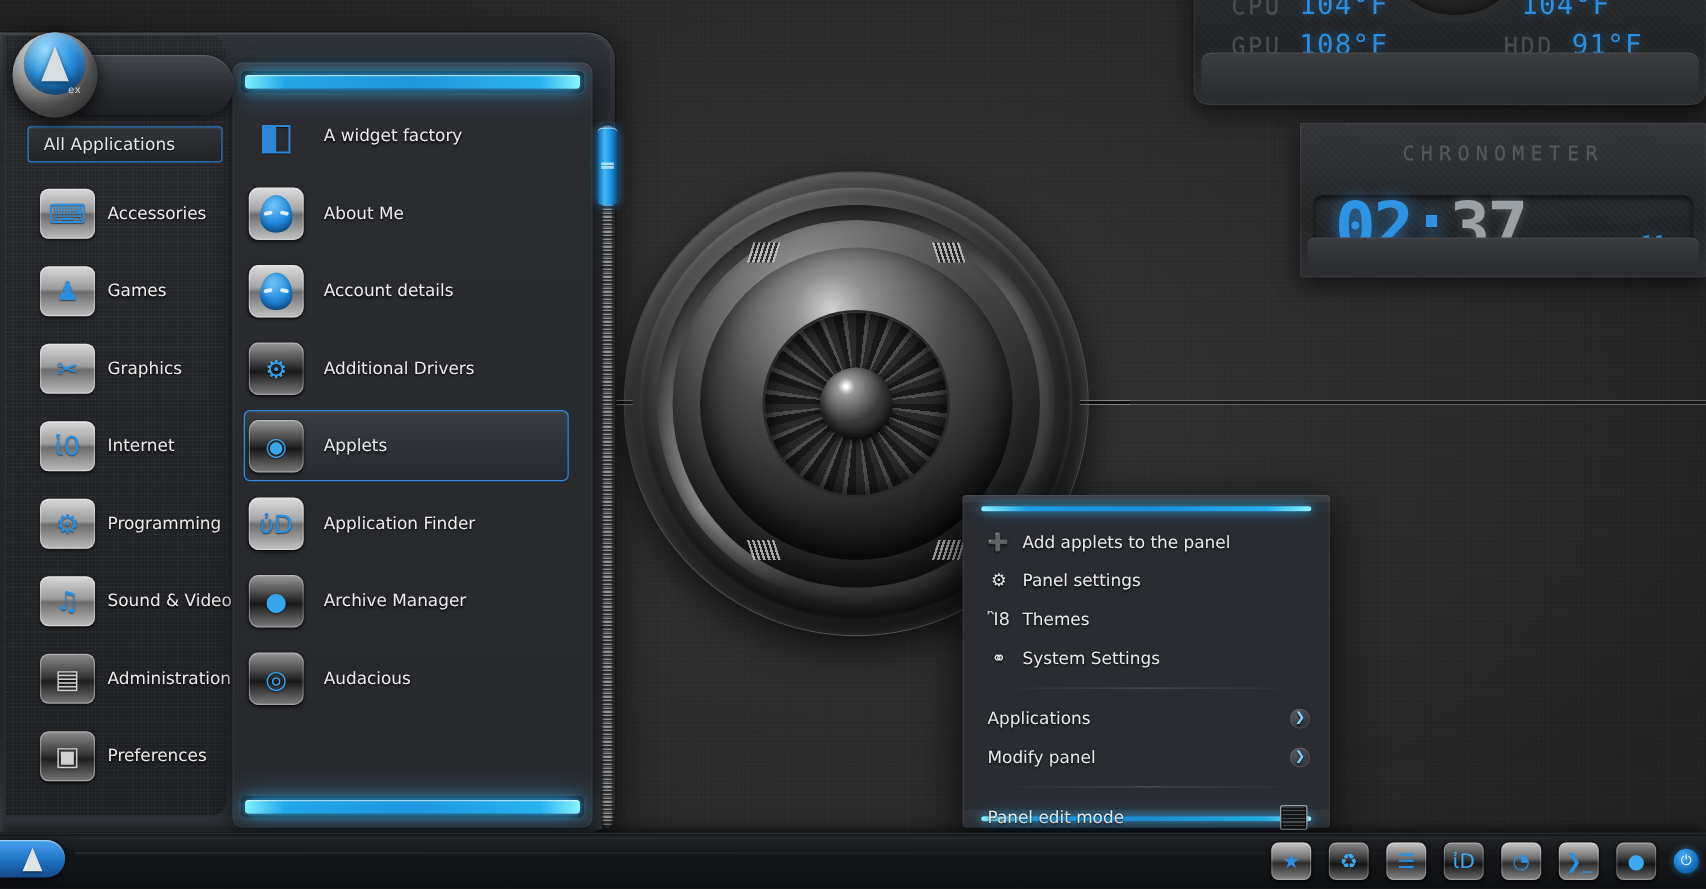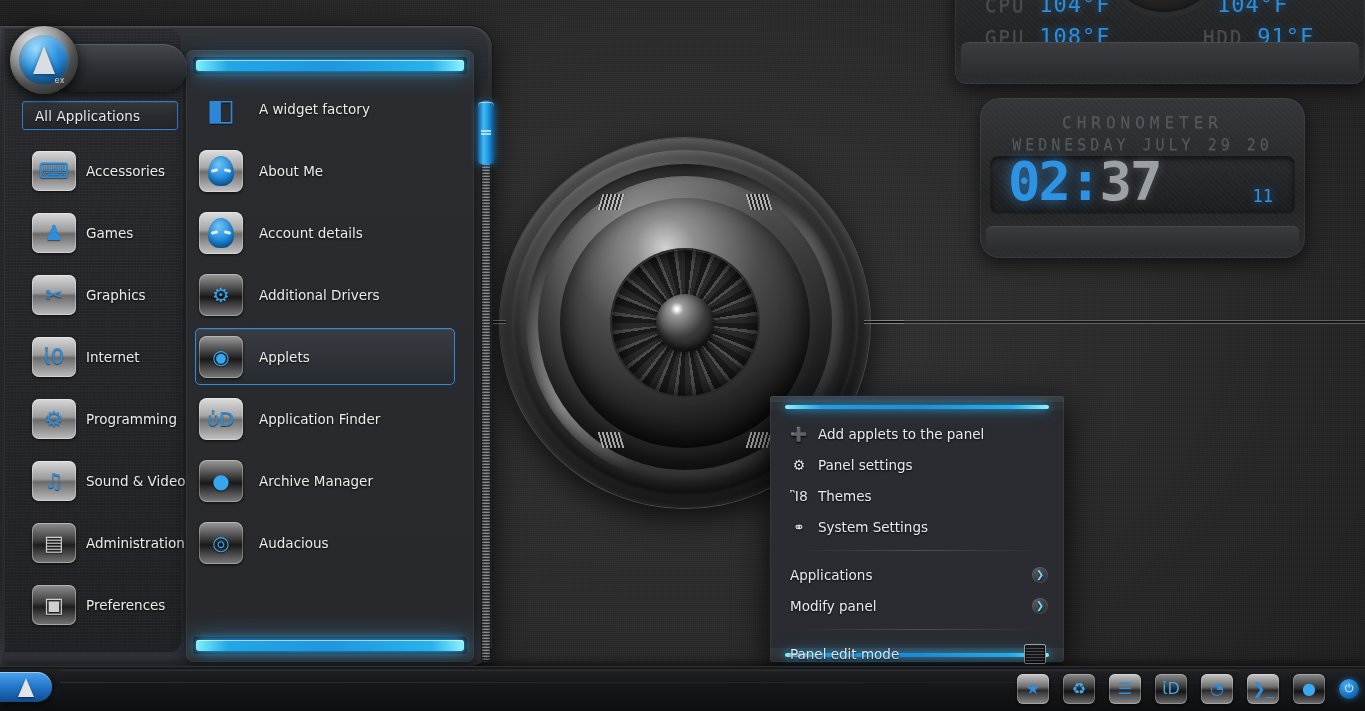--- a/index.html
+++ b/index.html
@@ -144,21 +144,21 @@
     box-shadow:inset 0 0 0 1px #15161a, inset 0 0 6px rgba(0,0,0,.8);}
   .sb-thumb{position:absolute;left:0;top:4px;width:16px;height:62px;border-radius:4px;
     background:linear-gradient(90deg,#0d5fa0,#43b8f3 35%,#1f9ae6 62%,#0a4f8b);
     box-shadow:0 0 8px rgba(40,160,240,.7), inset 0 1px 0 rgba(255,255,255,.55);}
   .sb-thumb:after{content:"";position:absolute;left:3px;right:3px;top:28px;height:5px;
     background:linear-gradient(180deg,#bfe8ff 0 2px,transparent 2px 3px,#bfe8ff 3px 5px);opacity:.85;}
 
   
   #logo-orb{position:absolute;left:10px;top:8px;width:68px;height:68px;border-radius:50%;
     background:radial-gradient(circle at 35% 25%,#e8e8e8,#9a9a9a 35%,#4c4c4c 62%,#1d1d1d 100%);
-    box-shadow:0 4px 14px rgba(0,0,0,.8);display:flex;align-items:center;justify-content:center;z-index:30;}
+    box-shadow:0 4px 14px rgba(0,0,0,.8);display:flex;align-items:flex-start;justify-content:center;z-index:30;}
   #logo-orb .core{width:50px;height:50px;border-radius:50%;
     background:radial-gradient(circle at 35% 28%,#9adcff,#2a93e0 45%,#0e5ca5 78%,#083f75 100%);
     box-shadow:inset 0 -4px 10px rgba(0,0,0,.45), inset 0 3px 8px rgba(255,255,255,.45);
     display:flex;align-items:center;justify-content:center;position:relative;}
   #logo-orb .ark{width:0;height:0;border-left:11px solid transparent;border-right:11px solid transparent;
     border-bottom:28px solid #d8dde2;filter:drop-shadow(0 1px 2px rgba(0,0,0,.6));}
   #logo-orb .ex{position:absolute;right:4px;bottom:0px;font-size:8px;color:#cfd4d8;letter-spacing:.5px;}
   #logo-tail{position:absolute;left:52px;top:26px;width:135px;height:48px;border-radius:24px;
     background:linear-gradient(180deg,#45494e,#2c2f33 50%,#1d1f22);
     box-shadow:inset 0 1px 0 rgba(255,255,255,.12),0 3px 10px rgba(0,0,0,.6);z-index:5;}
@@ -208,21 +208,21 @@
     text-shadow:0 1px 0 rgba(255,255,255,.10);}
   .tw-val{color:#2a8fe0;font-size:22px;margin-left:14px;letter-spacing:1px;
     text-shadow:0 0 8px rgba(42,143,224,.5);}
   .tw-cpu{left:30px;top:58px;}
   .tw-gpu{left:30px;top:90px;}
   .tw-mb{left:248px;top:58px;}
   .tw-hdd{left:248px;top:90px;}
   #temp-widget .ledge{position:absolute;left:6px;right:6px;bottom:6px;height:36px;border-radius:8px;
     background:linear-gradient(180deg,#3b3d40,#2a2c2f);box-shadow:inset 0 1px 0 rgba(255,255,255,.08);}
 
-  #clock-widget{position:absolute;left:980px;top:98px;width:325px;height:160px;border-radius:20px;
+  #clock-widget{position:absolute;left:1040px;top:98px;width:325px;height:124px;border-radius:2px;
     background:
       repeating-linear-gradient(45deg,rgba(255,255,255,.012) 0 2px,rgba(0,0,0,.025) 2px 4px),
       linear-gradient(180deg,#35373a,#232527 60%,#2c2e31);
     box-shadow:inset 0 0 0 1px rgba(255,255,255,.06), 0 6px 18px rgba(0,0,0,.6);}
   .cw-title{position:absolute;left:0;right:0;top:15px;text-align:center;font-family:"DejaVu Sans Mono",monospace;
     font-size:16px;letter-spacing:5px;color:#54585c;text-shadow:0 1px 0 rgba(255,255,255,.10);}
   .cw-date{position:absolute;left:0;right:0;top:38px;text-align:center;font-family:"DejaVu Sans Mono",monospace;
     font-size:15px;letter-spacing:4px;color:#53575b;text-shadow:0 1px 0 rgba(255,255,255,.10);}
   .cw-panel{position:absolute;left:10px;right:10px;top:58px;height:58px;border-radius:8px;
     background:
@@ -307,21 +307,20 @@
   </div>
   <div class="tw-row tw-hdd">
     <span class="tw-name">HDD</span>
     <span class="tw-val">91°F</span>
   </div>
   <div class="ledge"></div>
 </div>
 
 <div id="clock-widget">
   <div class="cw-title">CHRONOMETER</div>
-  <div class="cw-date">WEDNESDAY JULY 29 20</div>
   <div class="cw-panel">
     <div class="cw-time">
       <span class="cw-hh">02</span><span class="cw-colon">:</span><span class="cw-mm">37</span>
     </div>
     <div class="cw-ss">11</div>
   </div>
   <div class="cw-ledge"></div>
 </div>
 
 <div id="menu-window">

